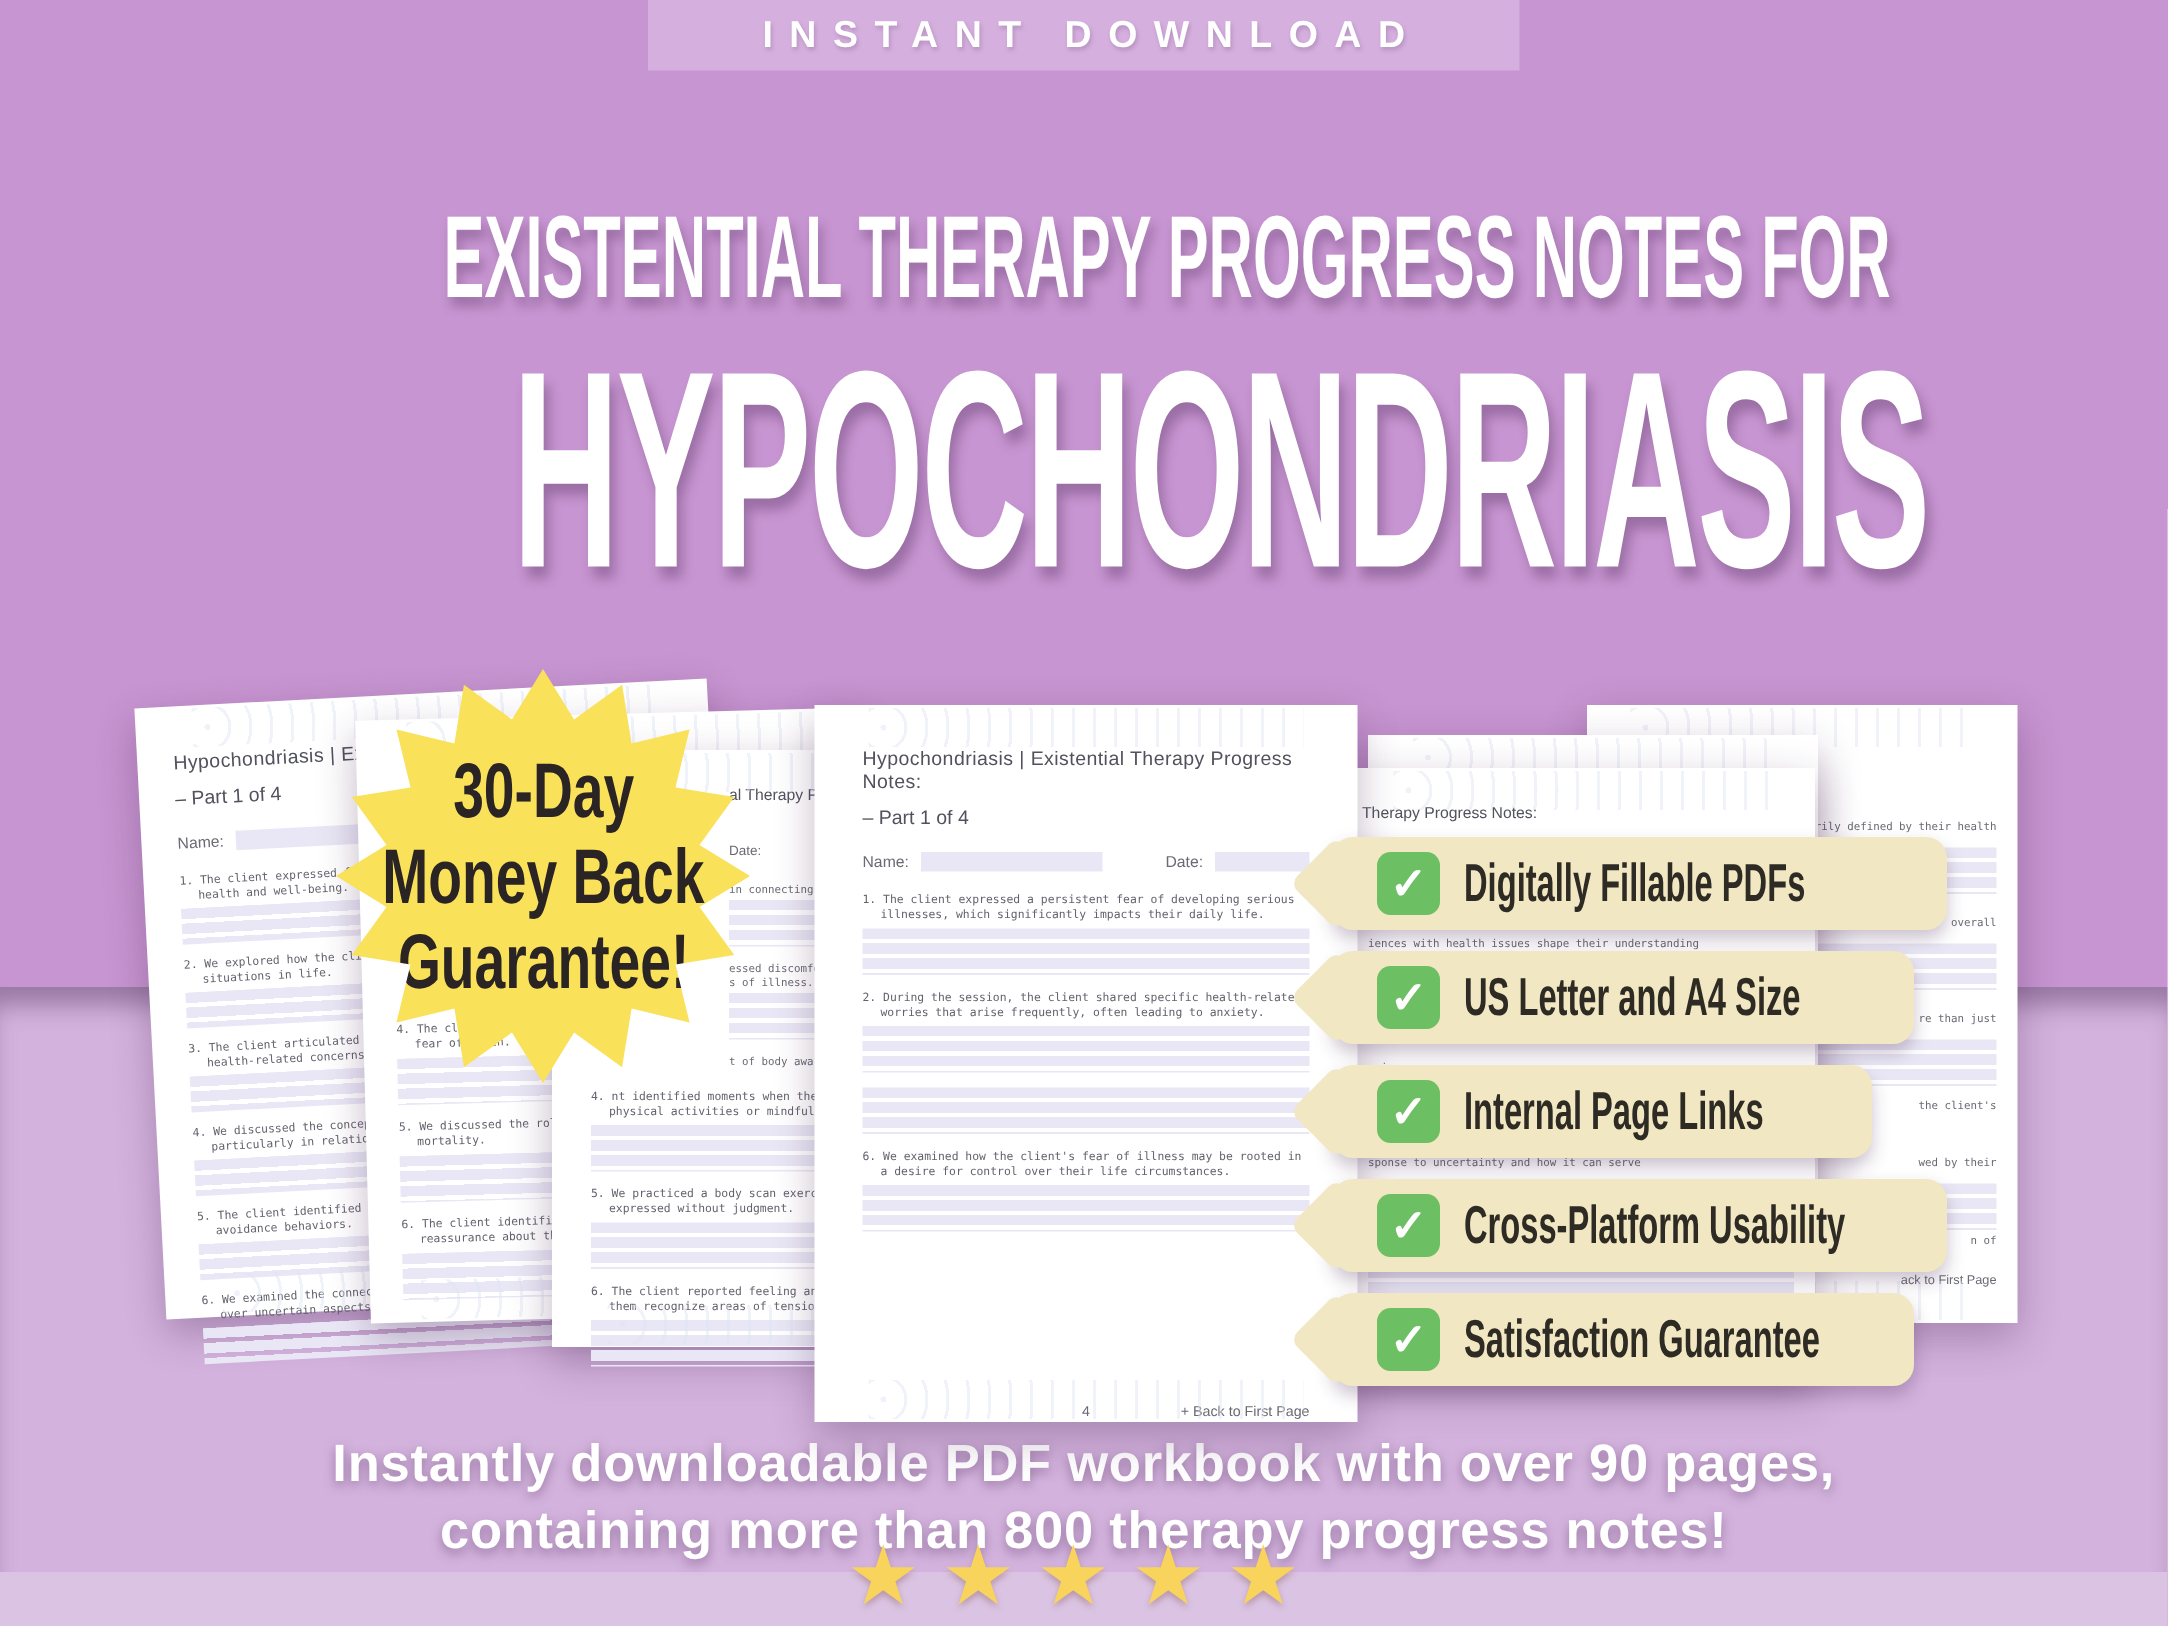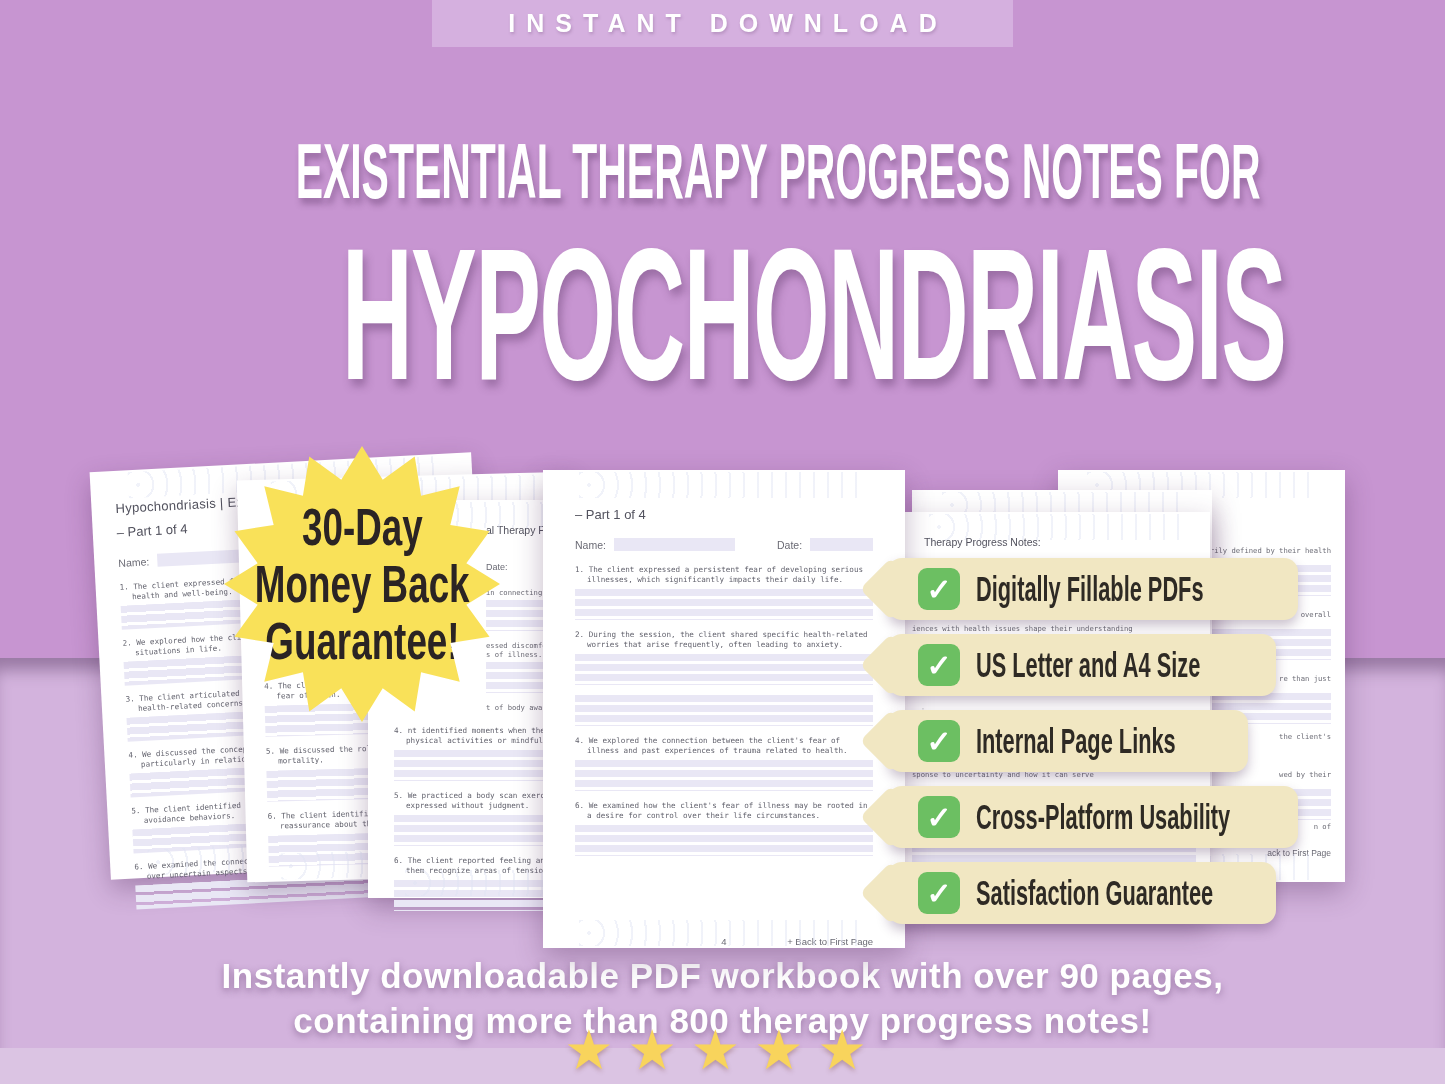--- a/index.html
+++ b/index.html
@@ -115,21 +115,21 @@
     <div class="frag abs" style="top:352px;left:14px;right:14px;">n of</div>
     <div class="frag abs" style="top:378px;left:14px;right:14px;font-size:8.5px;font-family:'Liberation Sans',sans-serif;">ack to First Page</div>
   </div>
 
   <div class="page pageM">
     <div class="frag abs" style="top:24px;left:118px;font-size:10.5px;font-family:'Liberation Sans',sans-serif;color:#52525e;">Progress Notes:</div>
     <div class="field abs" style="top:62px;left:130px;width:96px;"></div>
   </div>
 
   <div class="page pageD">
-    <div class="frag abs" style="top:24px;left:26px;font-size:10.5px;font-family:'Liberation Sans',sans-serif;color:#52525e;">Therapy Progress Notes:</div>
+    <div class="frag abs" style="top:24px;left:10px;font-size:10.5px;font-family:'Liberation Sans',sans-serif;color:#52525e;">Therapy Progress Notes:</div>
     <div class="frag abs" style="top:112px;left:14px;right:14px;">iences with health issues shape their understanding</div>
     <div class="bars abs" style="top:128px;left:14px;right:14px;"></div>
     <div class="frag abs" style="top:200px;left:14px;right:14px;margin-top:12px;">s the client's fear of illness, recognizing</div>
     <div class="frag abs" style="top:195px;left:14px;right:14px;">erience.</div>
     <div class="bars abs" style="top:212px;left:14px;right:14px;"></div>
     <div class="frag abs" style="top:258px;left:14px;right:14px;">sponse to uncertainty and how it can serve</div>
     <div class="bars abs" style="top:274px;left:14px;right:14px;"></div>
     <div class="bars abs" style="top:330px;left:14px;right:14px;"></div>
   </div>
 
@@ -204,44 +204,41 @@
     <div class="p-item">
       <div class="p-txt"><span>6. The client reported feeling anxious during the body</span><br><span>them recognize areas of tension.</span></div>
       <div class="bars"></div>
     </div>
     <div class="p-foot">
       <span class="p-link">8</span>
     </div>
   </div>
 
   <div class="page center-page">
+    <div class="p-head">Hypochondriasis | Existential Therapy Progress Notes:</div>
     <div class="p-part">– Part 1 of 4</div>
     <div class="p-nd">
       <span>Name:</span>
       <span class="field w150"></span>
       <span style="margin-left:34px;">Date:</span>
       <span class="field w78"></span>
     </div>
     <div class="p-items">
       <div class="p-item">
         <div class="p-txt">1. The client expressed a persistent fear of developing serious illnesses, which significantly impacts their daily life.</div>
         <div class="bars"></div>
       </div>
       <div class="p-item">
         <div class="p-txt">2. During the session, the client shared specific health-related worries that arise frequently, often leading to anxiety.</div>
         <div class="bars"></div>
       </div>
       <div class="p-item">
         <div class="bars"></div>
       </div>
       <div class="p-item">
-        <div class="p-txt">4. We explored the connection between the client's fear of illness and past experiences of trauma related to health.</div>
-        <div class="bars"></div>
-      </div>
-      <div class="p-item">
         <div class="p-txt">6. We examined how the client's fear of illness may be rooted in a desire for control over their life circumstances.</div>
         <div class="bars"></div>
       </div>
     </div>
     <div class="p-foot">
       <span class="p-num">4</span>
       <span class="p-link">+ Back to First Page</span>
     </div>
   </div>
 

